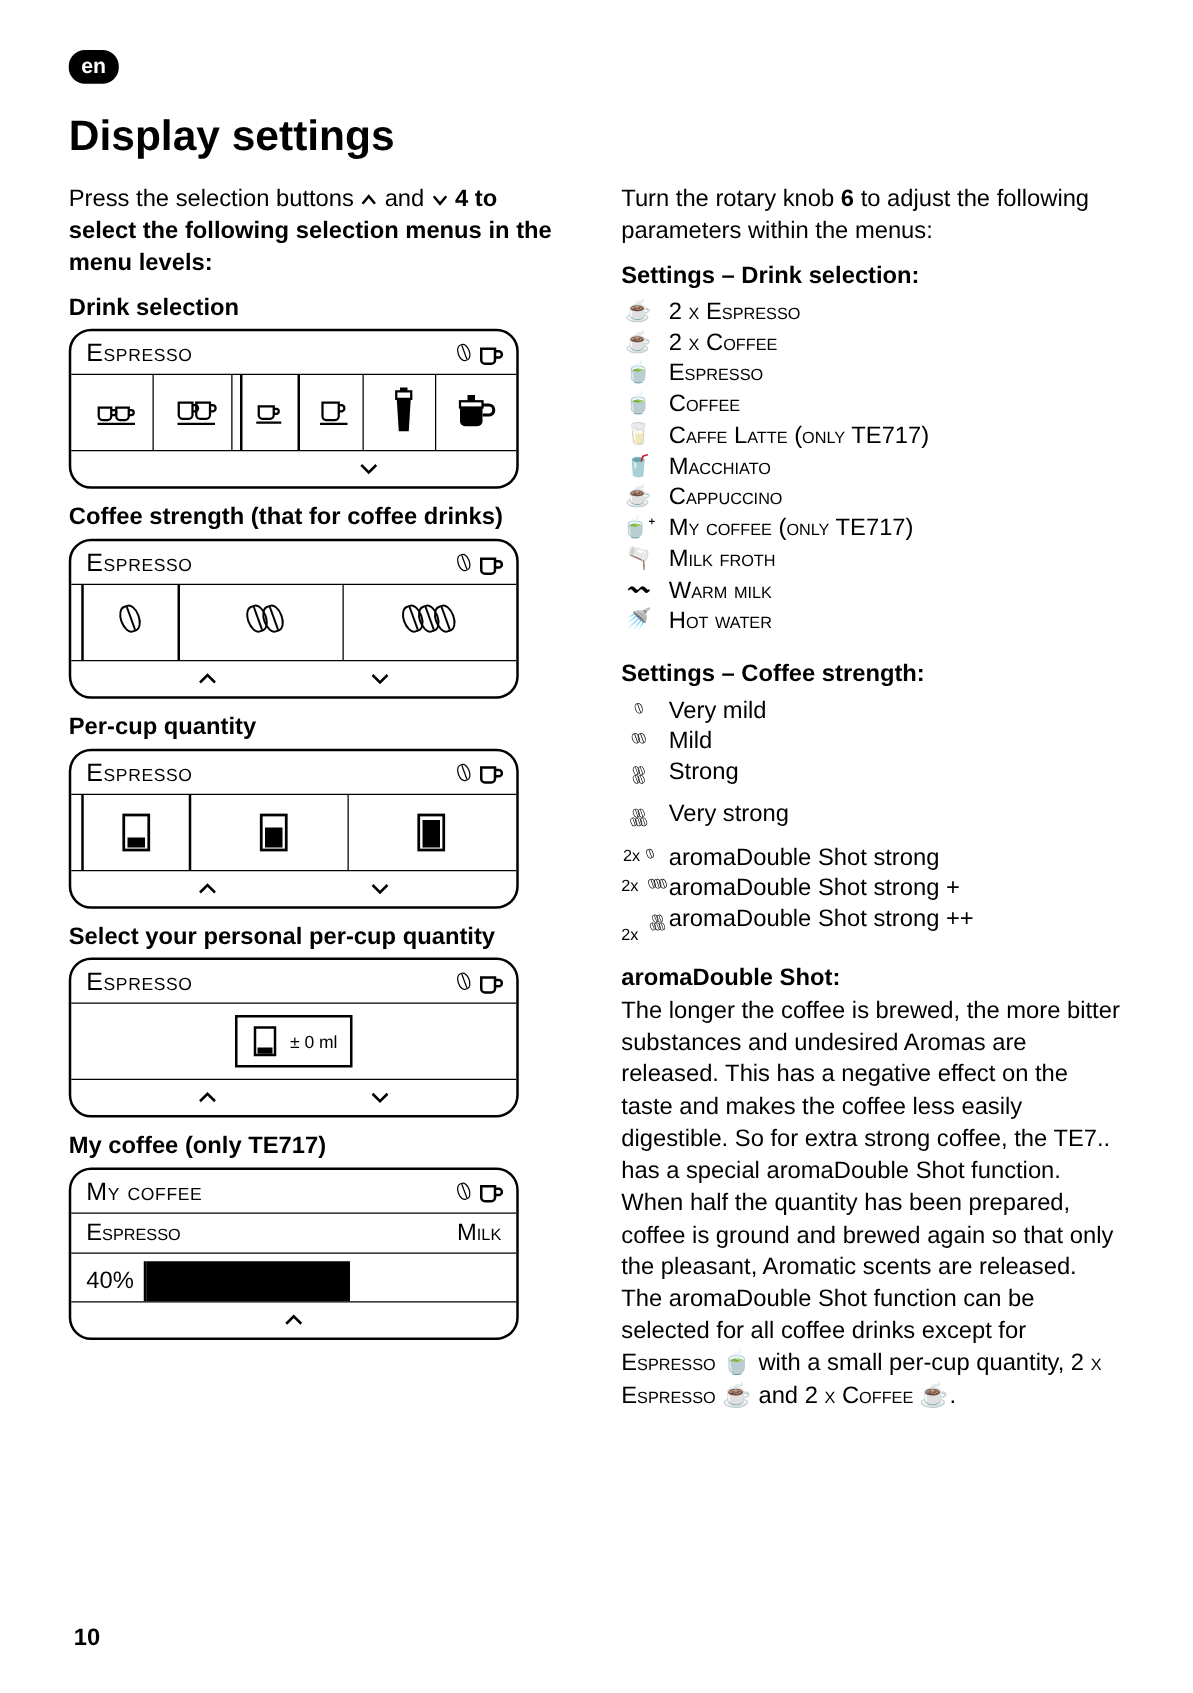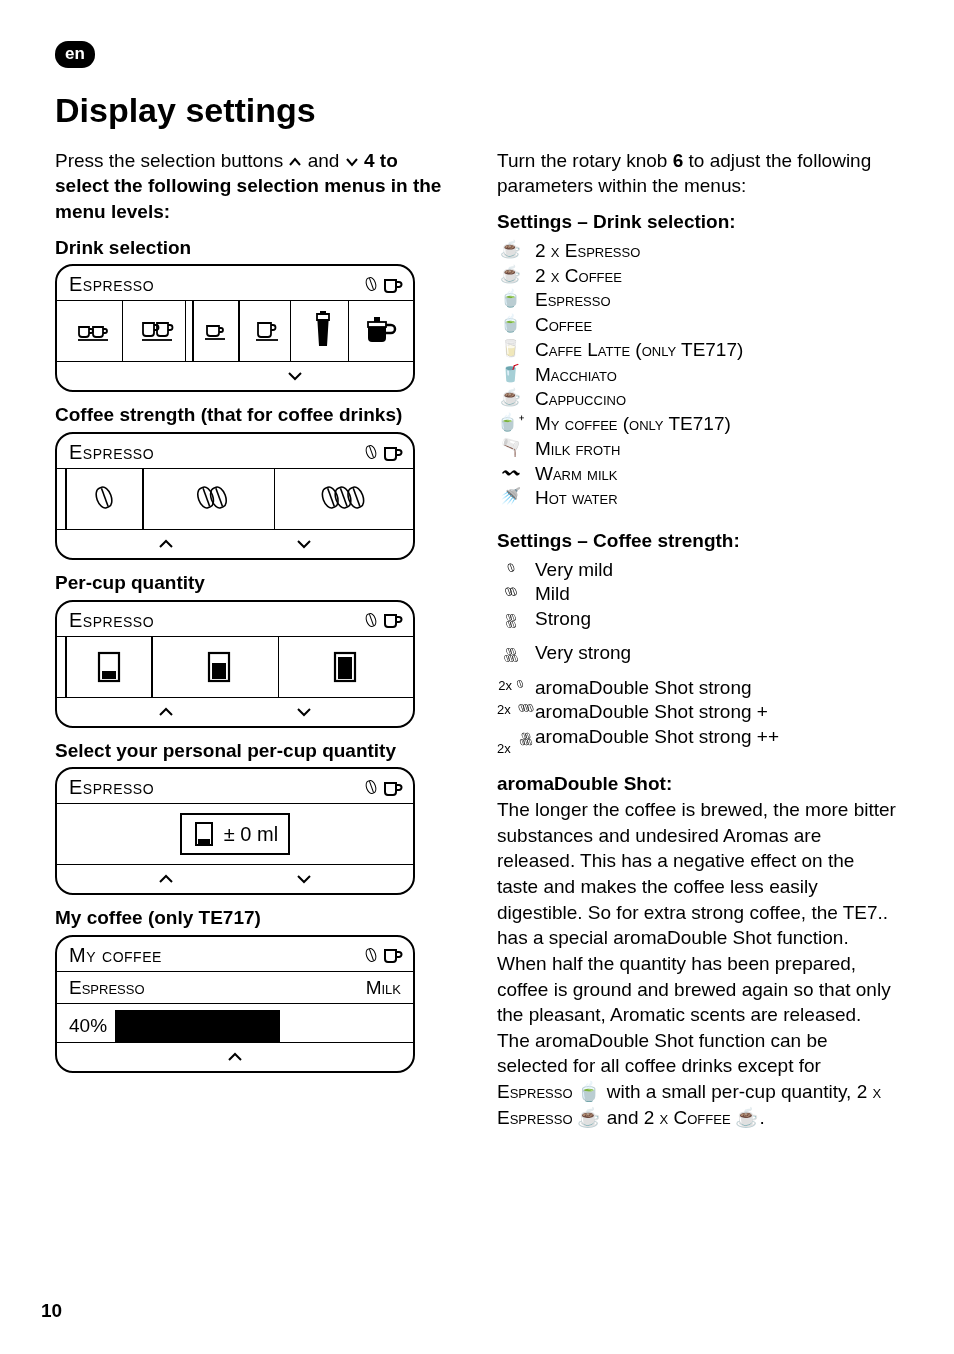--- a/index.html
+++ b/index.html
@@ -82,21 +82,21 @@
     justify-content:center;
     flex: 1;
   }
   .cell:last-child { border-right: none; }
   .sc { font-variant: small-caps; font-family: Liberation Sans, sans-serif; }
   .icon-row { display:flex; align-items:flex-start; gap: 10px; margin-bottom: 1px; line-height:1.25; }
   .icon-row .ic { width: 28px; text-align:center; font-size: 17px; flex:none; }
   .page-num {
     position: absolute;
     bottom: 30px;
-    left: 41px;
+    left: 59px;
     font-weight: bold;
     font-size: 19px;
   }
   .bean { display:inline-block; width:10px; height:14px; border:1.2px solid #000; border-radius: 50% / 60%; transform: rotate(-20deg); position:relative; margin: 0 -1px;}
   .bean::after{ content:""; position:absolute; left:50%; top:0; bottom:0; width:1px; background:#000;}
   .beans { white-space:nowrap; }
   svg { display:block; }
   .intro { margin-bottom: 10px; }
   .my-coffee-panel .panel-mid { flex-direction: column; align-items: stretch; padding: 0; height: auto;}
   .mc-row { border-bottom:1.5px solid #000; padding: 2px 12px; display:flex; justify-content:space-between; align-items:center; height:32px;}
@@ -277,21 +277,21 @@
               <path d="M4 6 h11 v9 a3 3 0 0 1 -3 3 h-5 a3 3 0 0 1 -3 -3 z M15 8 h3 a2 2 0 0 1 0 5 h-3" fill="none" stroke="#000" stroke-width="2"></path>
             </svg>
           </span>
     </div>
     <div class="panel-mid" style="justify-content:center;">
       <div style="border:2px solid #000;display:flex;align-items:center;gap:6px;padding:4px 10px;">
         <svg width="26" height="30">
               <rect x="4" y="4" width="16" height="22" fill="none" stroke="#000" stroke-width="2"></rect>
               <rect x="6" y="20" width="12" height="5" fill="#000"></rect>
             </svg>
-        <span style="font-size:20px;">± 0 ml</span>
+        <span style="font-size:14px;">± 0 ml</span>
       </div>
     </div>
     <div class="panel-bot">
       <svg width="18" height="12">
             <polyline points="3,9 9,3 15,9" fill="none" stroke="#000" stroke-width="2"></polyline>
           </svg>
       <svg width="18" height="12">
             <polyline points="3,3 9,9 15,3" fill="none" stroke="#000" stroke-width="2"></polyline>
           </svg>
     </div>

